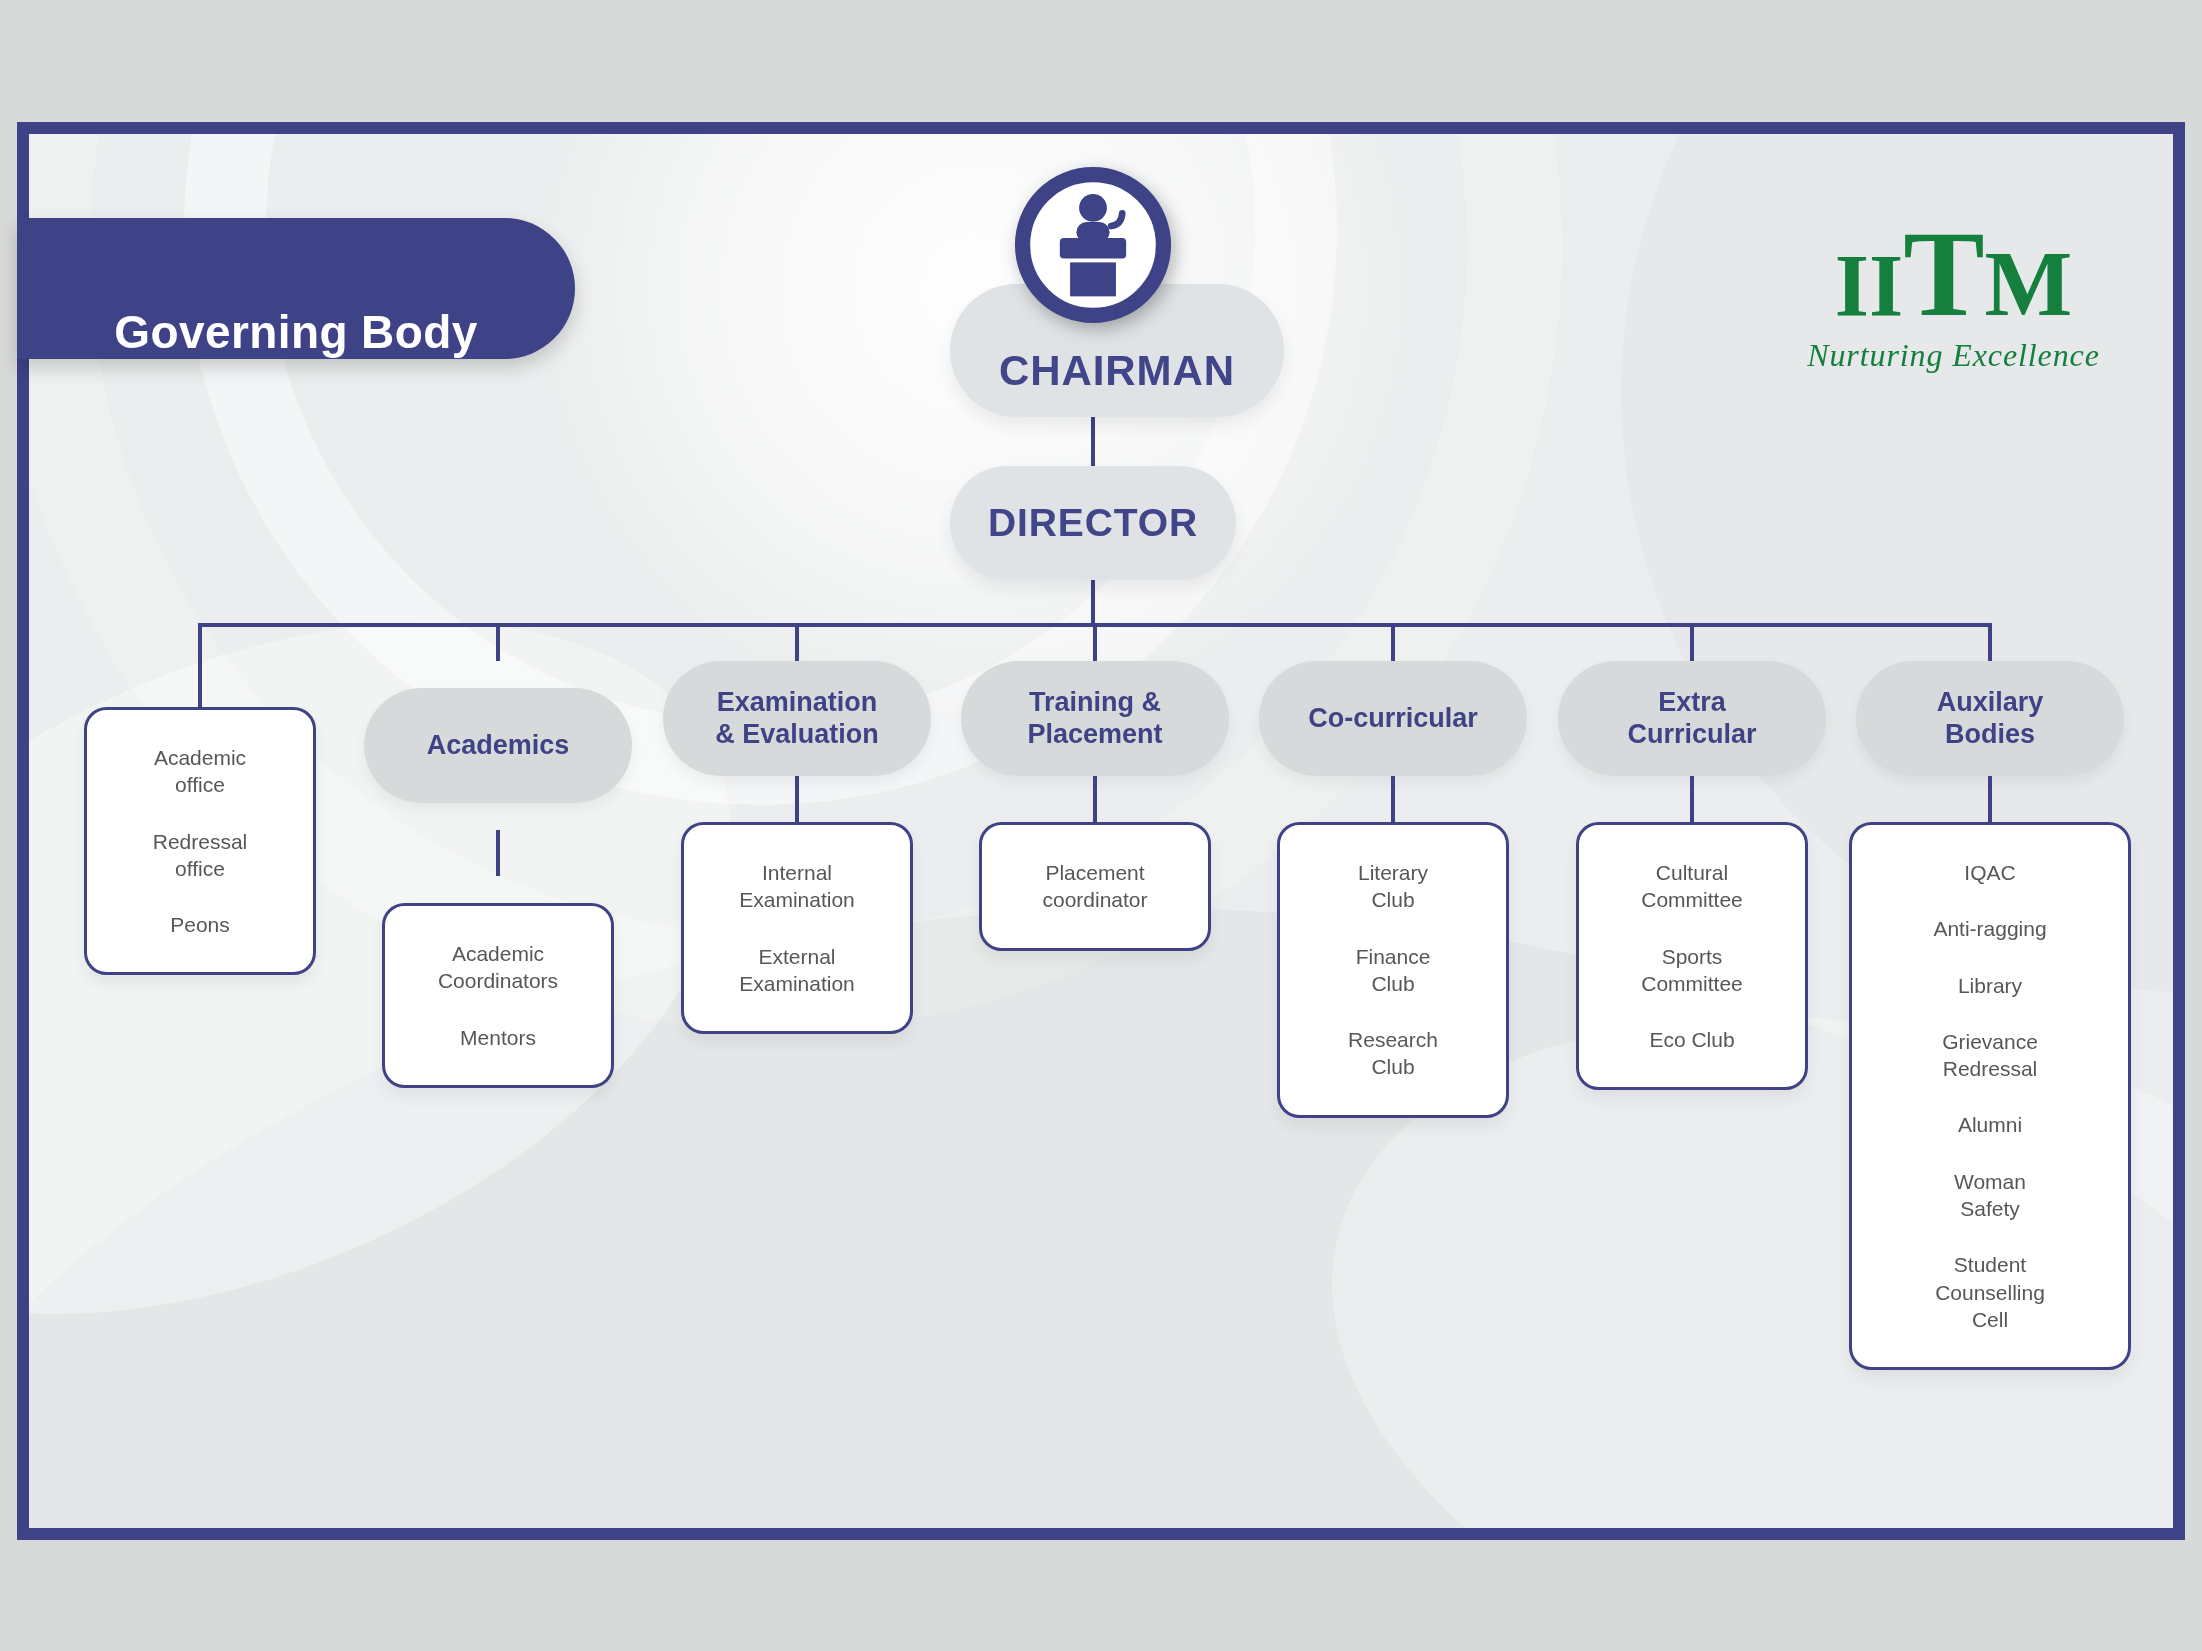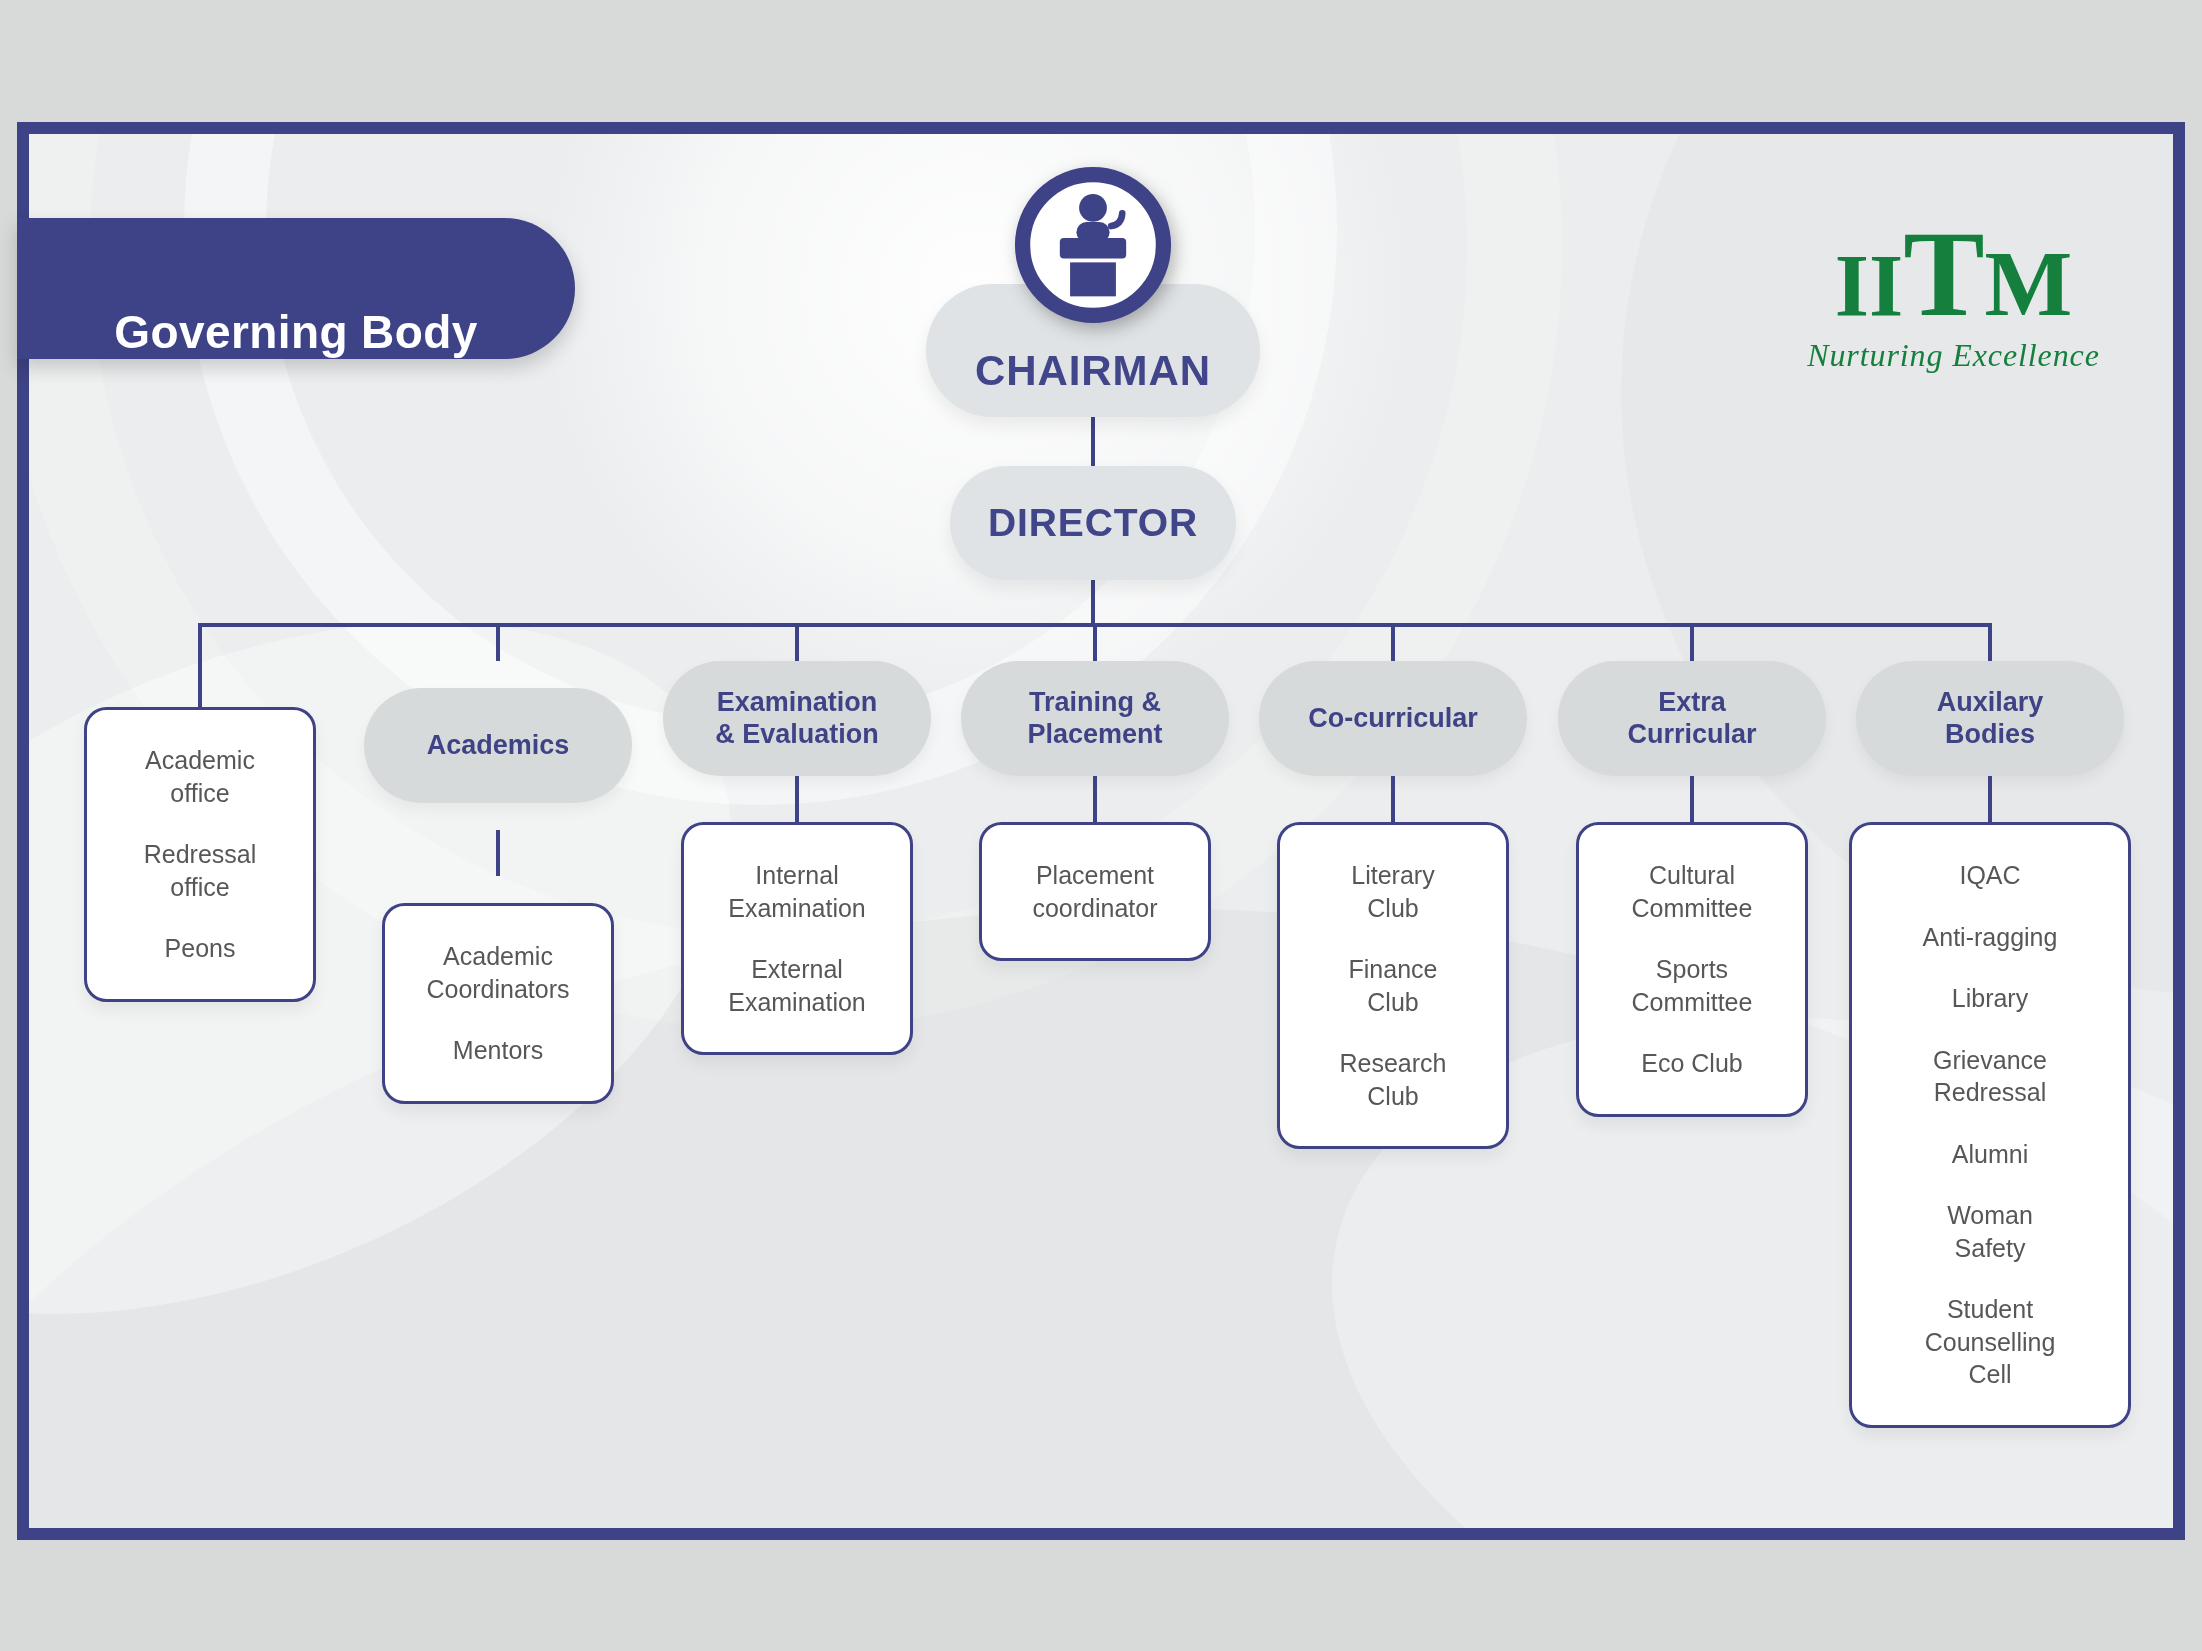--- a/index.html
+++ b/index.html
@@ -47,21 +47,21 @@
     color:#15803d;font-family:"Liberation Serif", serif;}
   .logo .word{line-height:1;white-space:nowrap;}
   .logo .l-i{font-size:88px;font-weight:bold;}
   .logo .l-t{font-size:122px;font-weight:bold;}
   .logo .l-m{font-size:93px;font-weight:bold;}
   .logo .tagline{font-size:32px;font-style:italic;margin-top:1.7px;letter-spacing:0.9px;}
 
   
   .pill{background:#dfe3e5;border-radius:860px;box-shadow:0 8.6px 17px rgba(0,0,0,0.07);}
   .chairman-pill{
-    position:absolute;left:926px;top:284px;width:334px;height:133px;z-index:2;
+    position:absolute;left:950px;top:284px;width:334px;height:133px;z-index:2;
     display:flex;align-items:flex-end;justify-content:center;padding-bottom:22.4px;box-sizing:border-box;
   }
   .root-label{color:#414589;font-weight:bold;font-size:42px;letter-spacing:0.9px;}
   .chairman-icon{position:absolute;left:1014px;top:166px;width:158px;height:158px;z-index:3;
     filter:drop-shadow(4.3px 6.9px 8.6px rgba(0,0,0,0.28));}
   .director-pill{
     position:absolute;left:950px;top:466px;width:286px;height:114px;z-index:2;
     display:flex;align-items:center;justify-content:center;
   }
   .director-pill .root-label{font-size:39px;}
@@ -90,21 +90,21 @@
     color:#3f4386;font-weight:bold;font-size:27px;line-height:1.18;white-space:pre-line;
   }
   .child-box{
     width:202px;background:#ffffff;border:3.4px solid #3f4386;border-radius:22.4px;
     box-sizing:content-box;padding:34px 12px;
     display:flex;flex-direction:column;align-items:center;gap:29px;
     box-shadow:0 8.6px 15.5px rgba(0,0,0,0.06);
   }
   .column:nth-of-type(7) .child-box{width:258px;padding:34px 8.6px;}
   .child-item{
-    color:#565759;font-size:25px;line-height:1.30;text-align:center;white-space:pre-line;
+    color:#565759;font-size:21px;line-height:1.30;text-align:center;white-space:pre-line;
   }
 </style>
 </head>
 <body>
 
 <div class="frame">
   <div class="deco ring2"></div>
   <div class="deco ring1"></div>
   <div class="deco glow"></div>
   <div class="deco band-right"></div>

